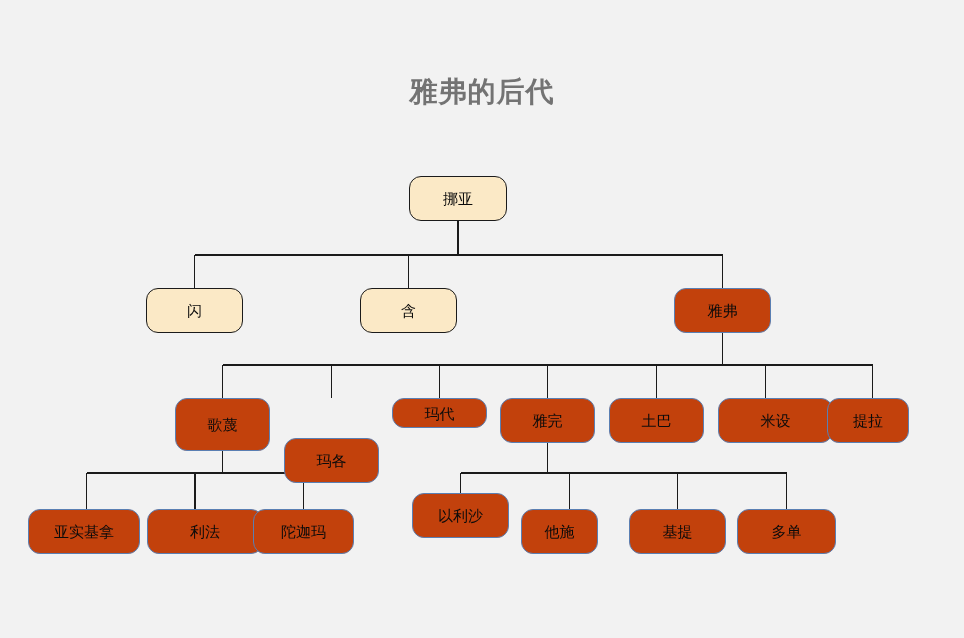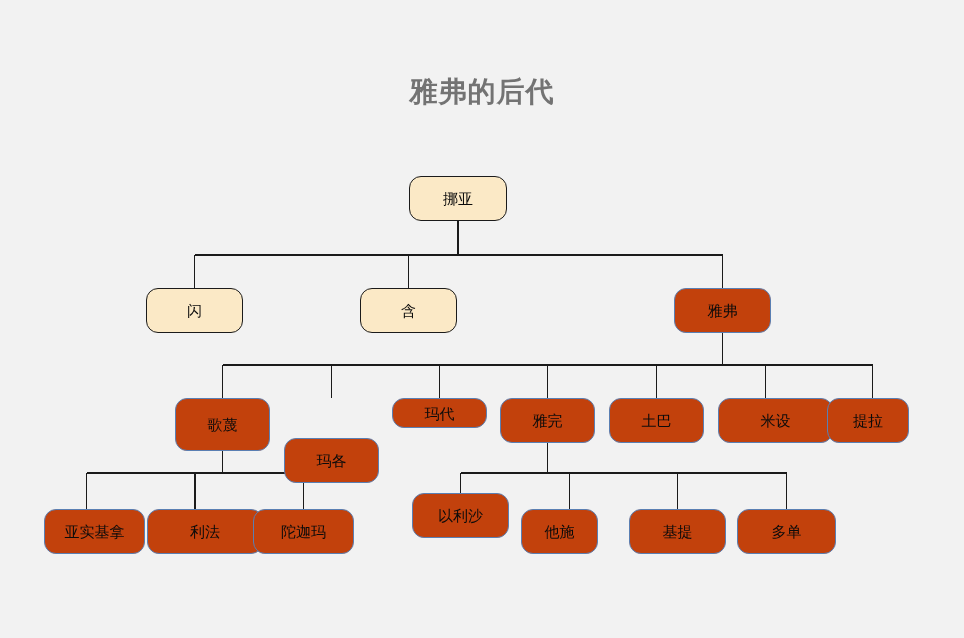--- a/index.html
+++ b/index.html
@@ -126,21 +126,21 @@
       </div>
       <div class="node blue" style="left: 609px; top: 398px; width: 95px; height: 45px;">
         <span>土巴</span>
       </div>
       <div class="node blue" style="left: 718px; top: 398px; width: 115px; height: 45px;">
         <span>米设</span>
       </div>
       <div class="node blue" style="left: 827px; top: 398px; width: 82px; height: 45px;">
         <span>提拉</span>
       </div>
-      <div class="node blue" style="left: 44px; top: 509px; width: 101px; height: 45px;">
+      <div class="node blue" style="left: 28px; top: 509px; width: 112px; height: 45px;">
         <span>亚实基拿</span>
       </div>
       <div class="node blue" style="left: 147px; top: 509px; width: 116px; height: 45px;">
         <span>利法</span>
       </div>
       <div class="node blue" style="left: 253px; top: 509px; width: 101px; height: 45px;">
         <span>陀迦玛</span>
       </div>
       <div class="node blue" style="left: 412px; top: 493px; width: 97px; height: 45px;">
         <span>以利沙</span>

